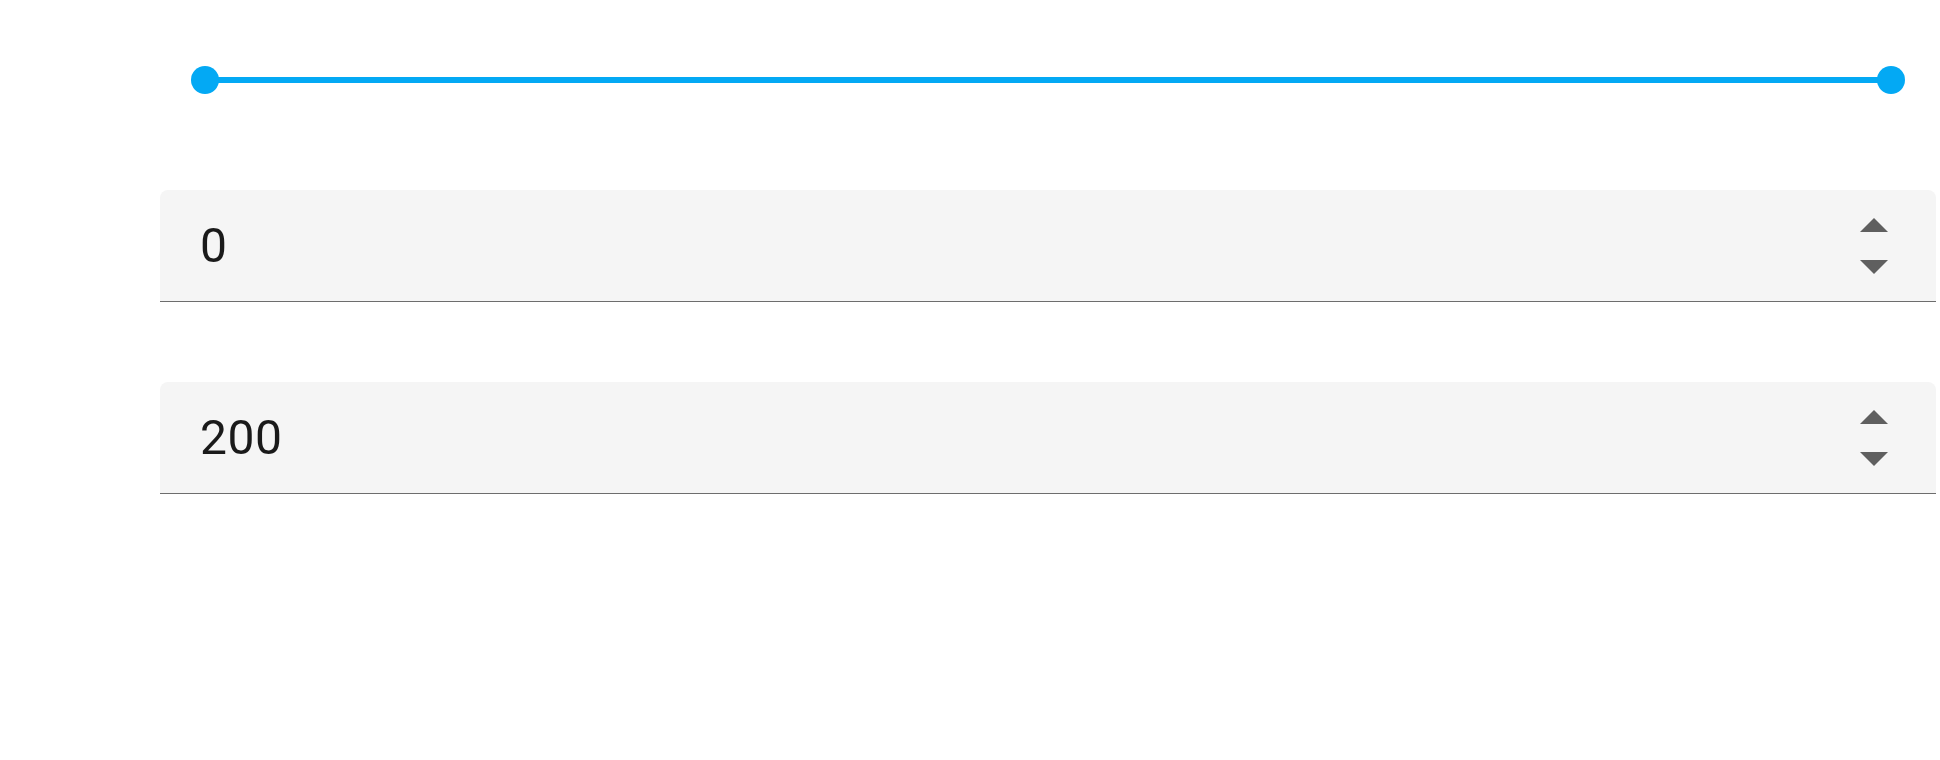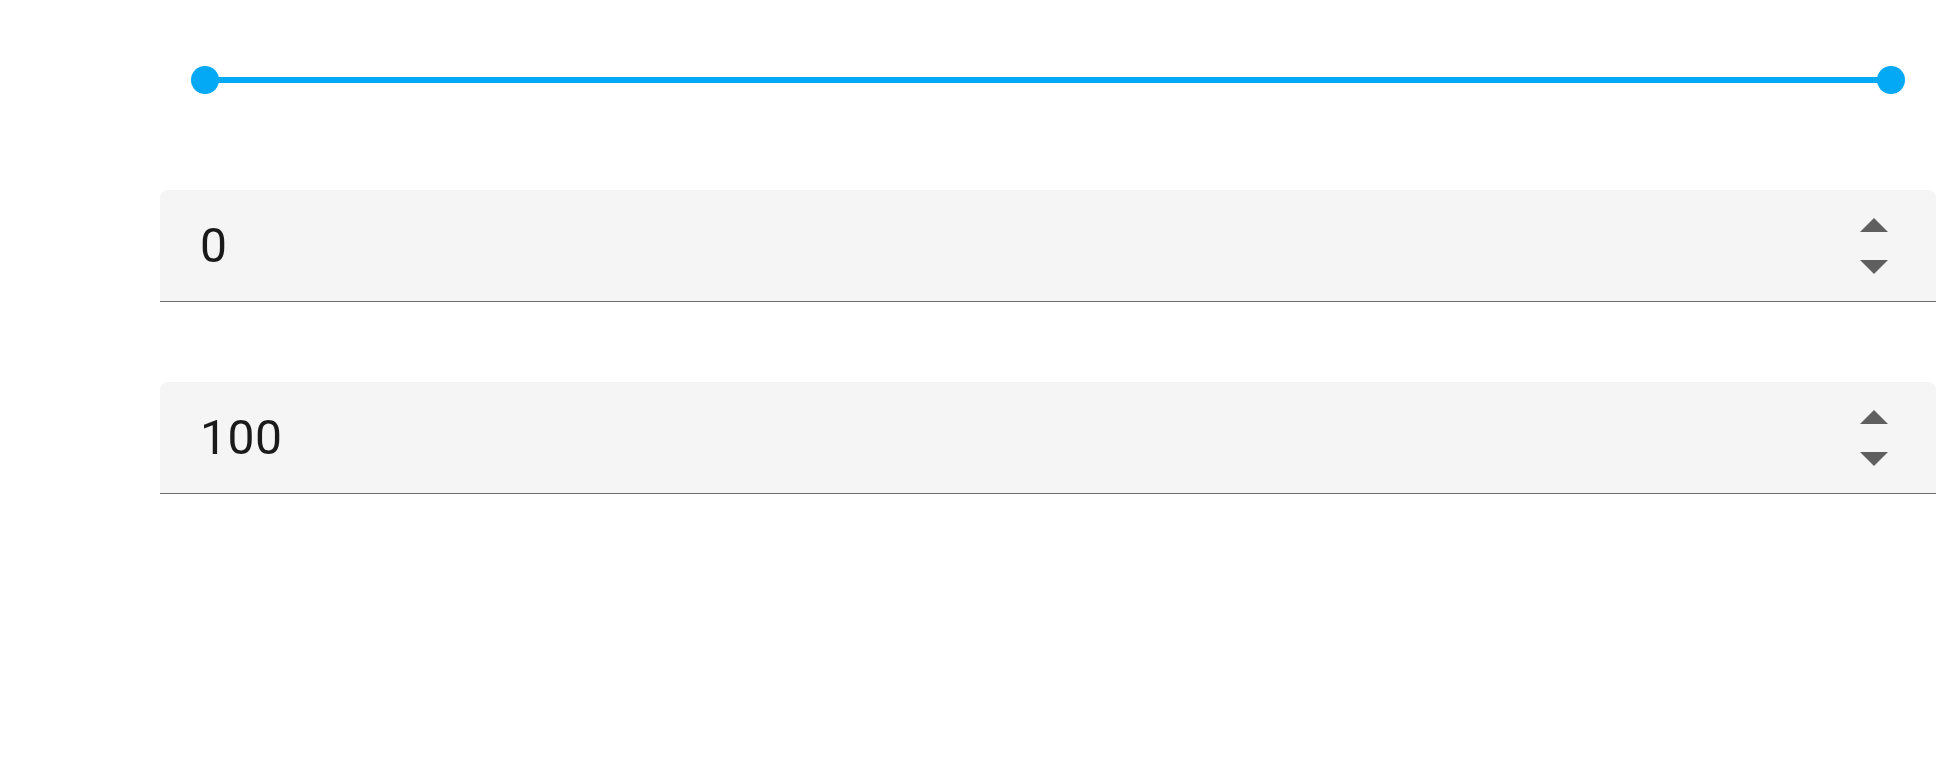--- a/index.html
+++ b/index.html
@@ -121,20 +121,20 @@
 
   <div class="number-field">
     <span class="number-value">0</span>
     <div class="spinner">
       <div class="arrow arrow-up"></div>
       <div class="arrow arrow-down"></div>
     </div>
   </div>
 
   <div class="number-field">
-    <span class="number-value">100</span>
+    <span class="number-value">200</span>
     <div class="spinner">
       <div class="arrow arrow-up"></div>
       <div class="arrow arrow-down"></div>
     </div>
   </div>
 
 </div>
 
 </body></html>

